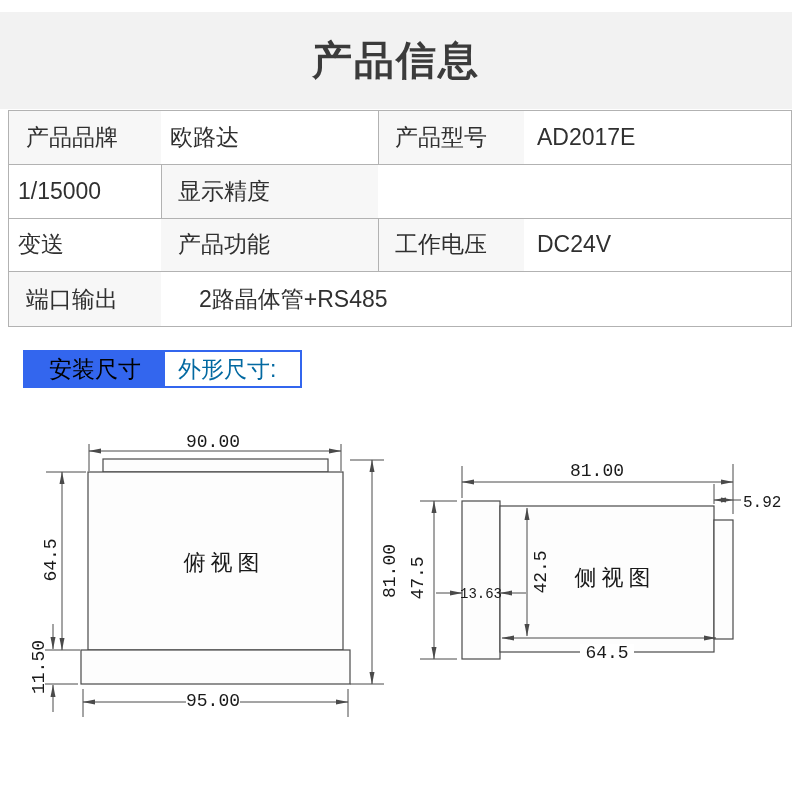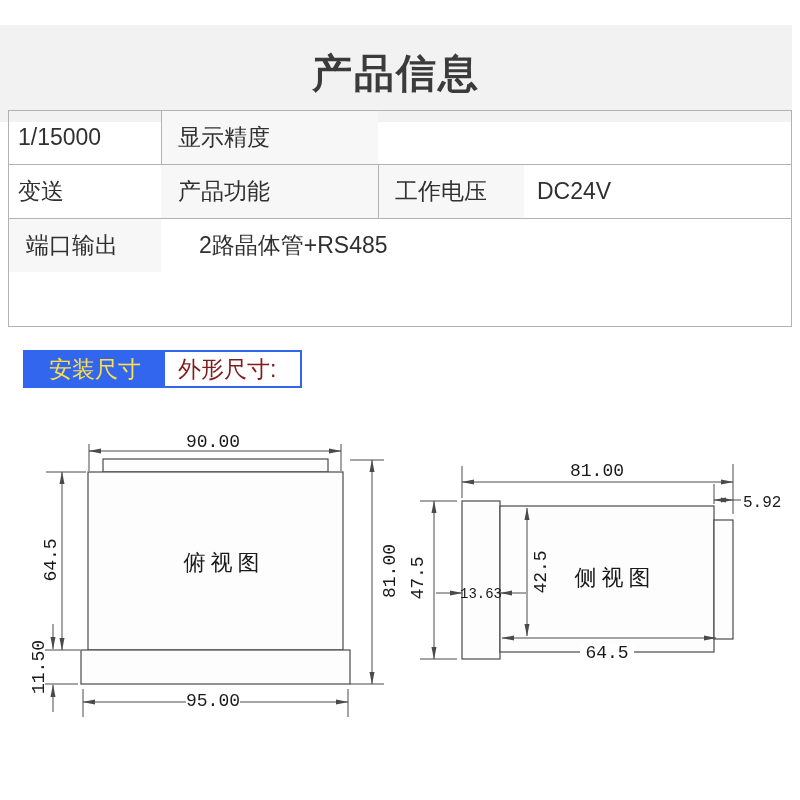--- a/index.html
+++ b/index.html
@@ -1,61 +1,67 @@
 <!DOCTYPE html>
 <html><head>
 <meta charset="utf-8">
 <style>
   html,body{margin:0;padding:0;background:#fff;}
   .page{position:relative;width:800px;height:800px;background:#ffffff;overflow:hidden;
         font-family:"Liberation Sans",sans-serif;color:#303030;}
 
   
-  .header-band{position:absolute;left:0;top:25px;width:792px;height:97px;background:#f2f2f2;
+  .header-band{position:absolute;left:0;top:12px;width:792px;height:97px;background:#f2f2f2;
                display:flex;align-items:center;justify-content:center;}
   .header-band h1{margin:0;font-size:40px;font-weight:bold;color:#3b3b3b;letter-spacing:2px;}
 
   
   .spec-table{position:absolute;left:8px;top:110px;width:784px;height:217px;
               border:1px solid #b2b2b2;box-sizing:border-box;display:grid;
               grid-template-rows:repeat(4,1fr);font-size:23px;}
   .t-row{display:grid;grid-template-columns:152px 217px 146px 1fr;border-bottom:1px solid #b2b2b2;}
   .t-row:last-child{border-bottom:none;grid-template-columns:152px 1fr;gap:29px;}
   .cell{display:flex;align-items:center;overflow:hidden;white-space:nowrap;}
   .cell.label{background:#f7f7f7;padding-left:17px;}
   .cell.value{padding-left:9px;}
   .cell.value2{padding-left:13px;}
   .cell.c3{border-left:1px solid #b2b2b2;padding-left:16px;}
 
   
   .section-head{position:absolute;left:23px;top:350px;height:38px;display:flex;
                 border:2px solid #3366ee;box-sizing:border-box;}
-  .badge{background:#3366ee;color:#fde047;font-size:23px;display:flex;align-items:center;
+  .badge{background:#3366ee;color:#000000;font-size:23px;display:flex;align-items:center;
          padding:0 24px;}
-  .subtitle{background:#ffffff;color:#7f1d1d;font-size:23px;display:flex;align-items:center;
+  .subtitle{background:#ffffff;color:#0369a1;font-size:23px;display:flex;align-items:center;
             padding:0 24px 0 13px;}
 
   
   svg.drawings{position:absolute;left:0;top:420px;}
   .dl{stroke:#4a4a4a;stroke-width:1;fill:none;}
   .shape{fill:#fdfdfd;stroke:#4a4a4a;stroke-width:1.2;}
   .dim-text{font-family:"Liberation Mono",monospace;fill:#1a1a1a;}
   .cn-label{font-family:"DejaVu Serif",serif;fill:#1a1a1a;letter-spacing:5px;}
   .mask{fill:#ffffff;stroke:none;}
 </style>
 </head>
 <body>
 
 <div class="page">
 
   <header class="header-band">
     <h1>产品信息</h1>
   </header>
 
   <div class="spec-table">
+    <div class="t-row">
+      <div class="cell label c1">产品品牌</div>
+      <div class="cell value c2">欧路达</div>
+      <div class="cell label c3">产品型号</div>
+      <div class="cell value value2 c4">AD2017E</div>
+    </div>
     <div class="t-row">
       <div class="cell value c2">1/15000</div>
       <div class="cell label c3">显示精度</div>
     </div>
     <div class="t-row">
       <div class="cell value c2">变送</div>
       <div class="cell label c1">产品功能</div>
       <div class="cell label c3">工作电压</div>
       <div class="cell value value2 c4">DC24V</div>
     </div>

